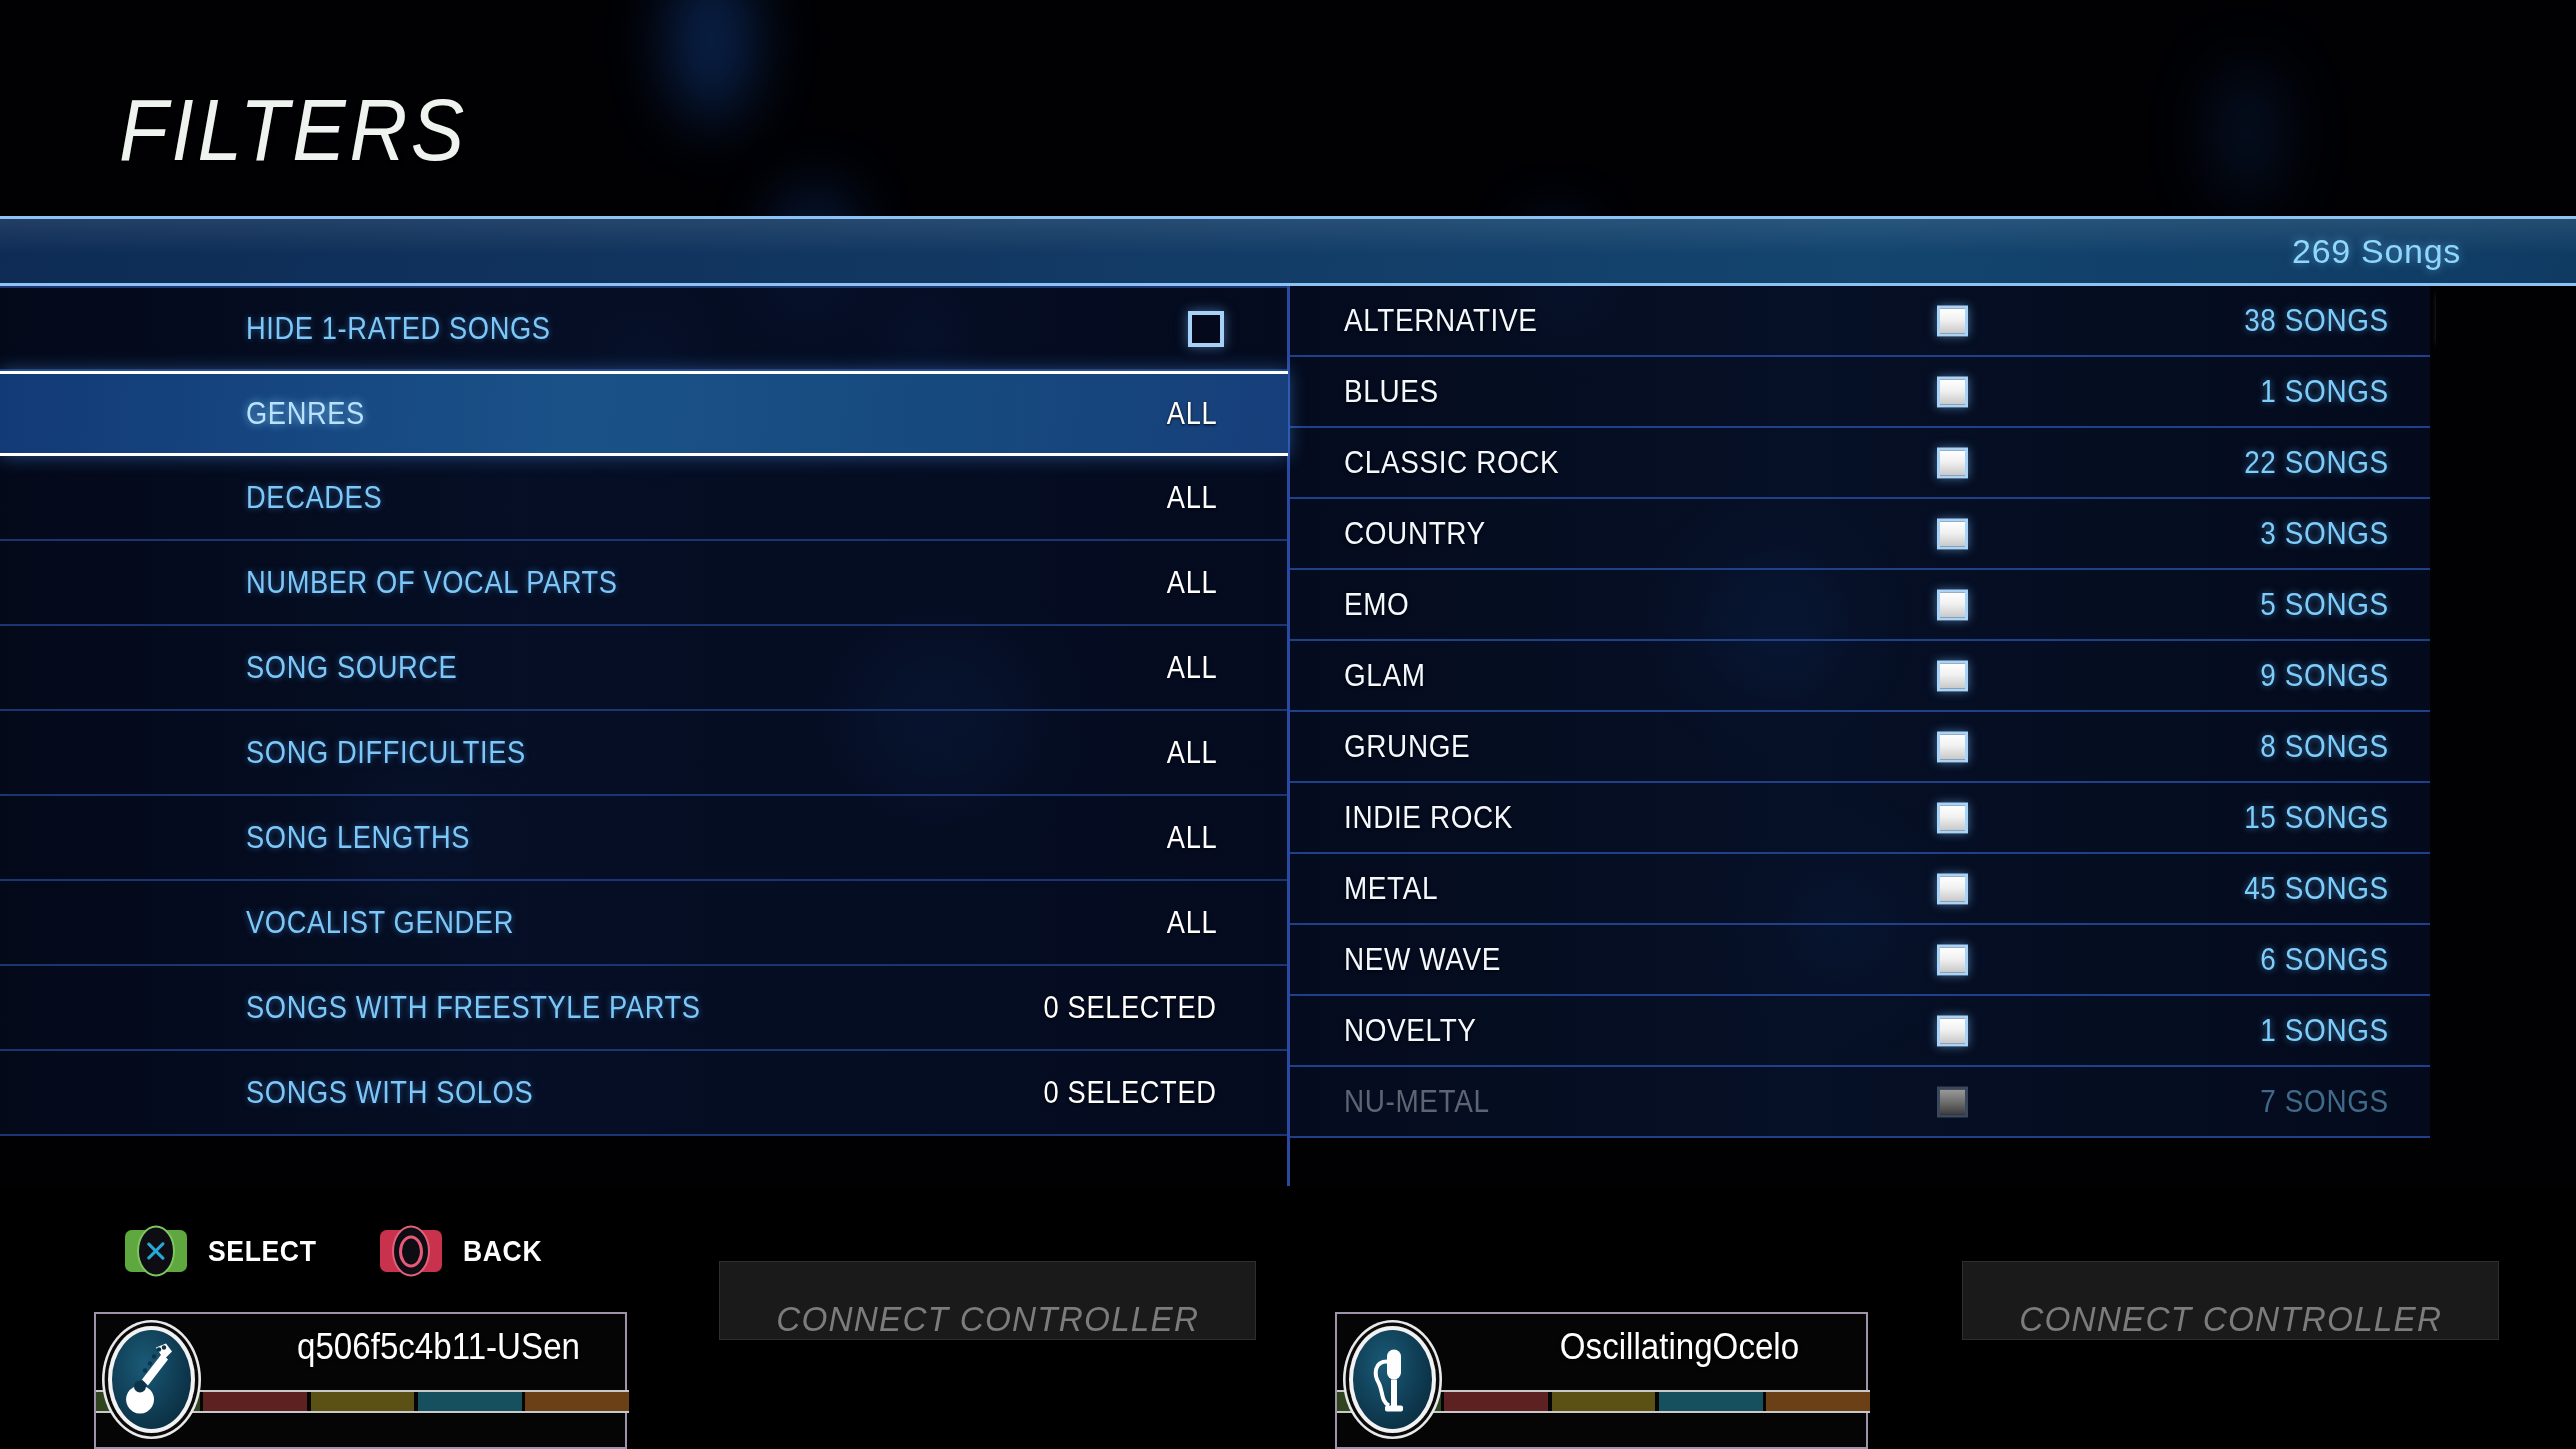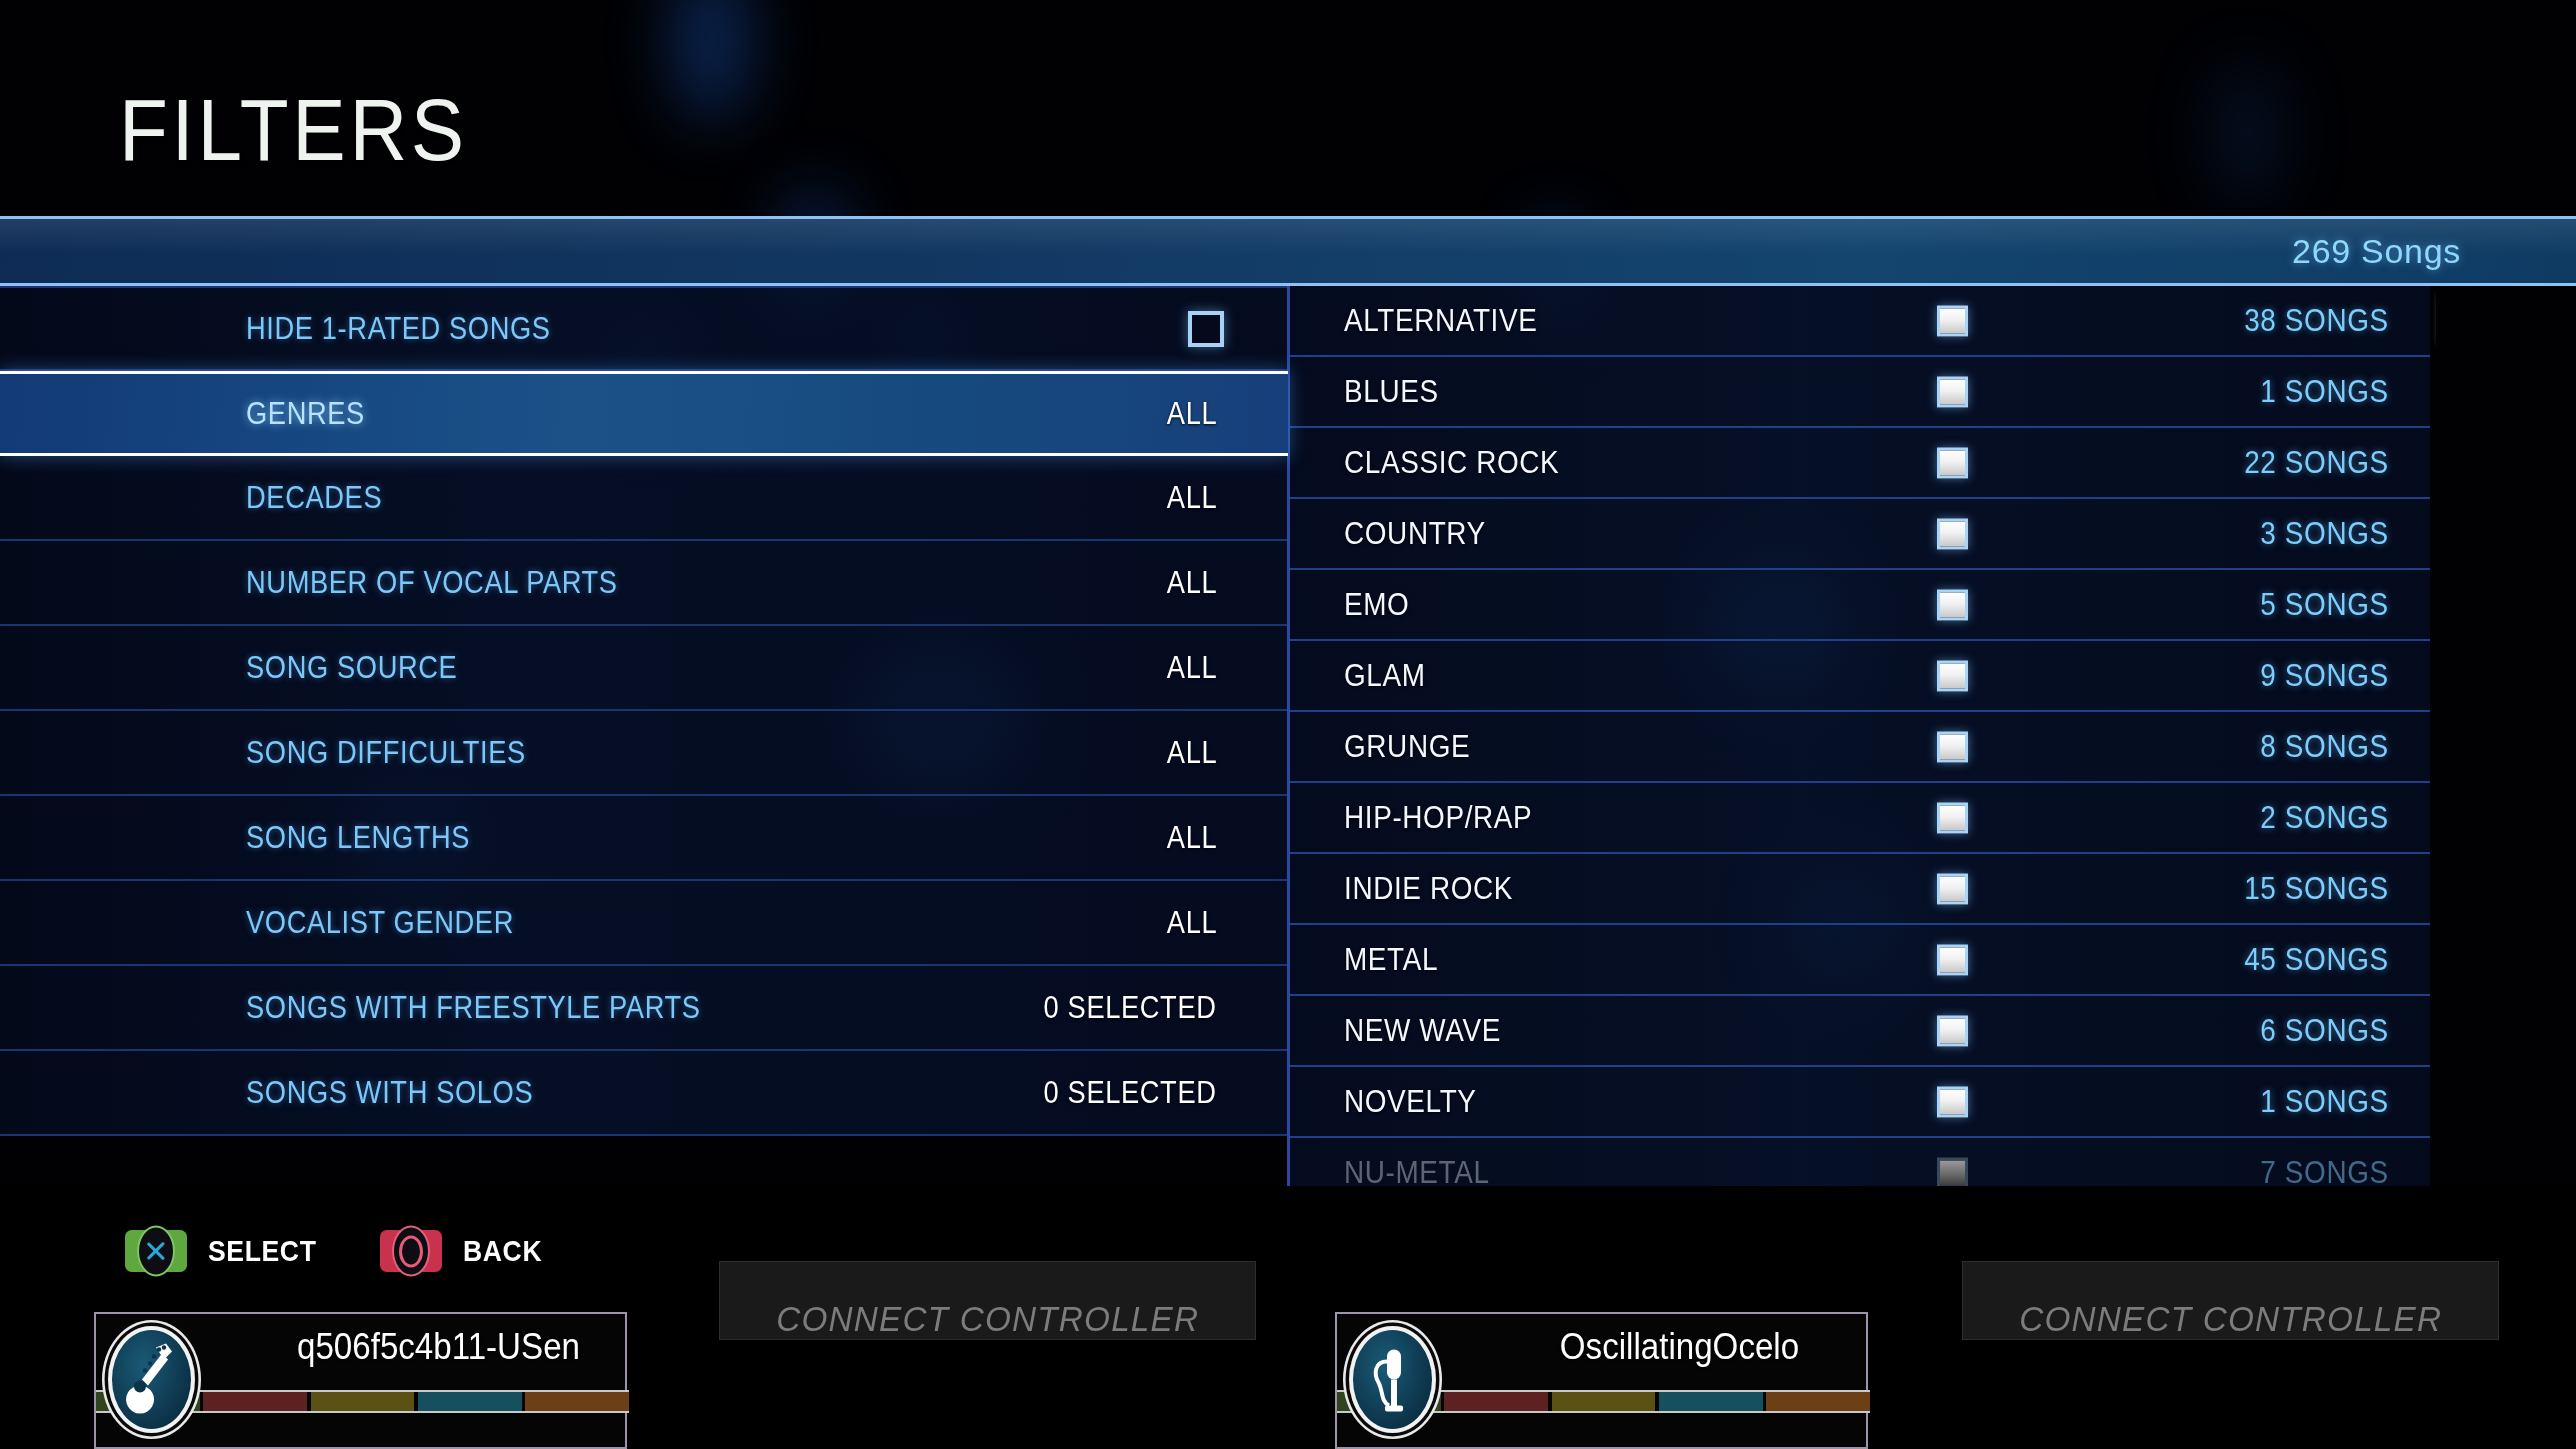--- a/index.html
+++ b/index.html
@@ -21,21 +21,21 @@
   .bg-layer { position:absolute; inset:0; overflow:hidden; }
   .orb {
     position:absolute;
     border-radius:50%;
     filter:blur(31px);
     opacity:.85;
   }
 
   
   #title-area {
-    position:absolute; left:0; top:0; width:2576px; height:221px;
+    position:absolute; left:0; top:0; width:2576px; height:221px;font-style:italic;
   }
   #page-title {
     position:absolute; left:119px; top:86px;
     font-size:87px;
     font-weight:400;
     letter-spacing:4px;
     color:#eef3ef;
     font-family:"Liberation Sans Narrow","Liberation Sans",sans-serif;
     transform:scaleX(.92);
     transform-origin:left top;
@@ -403,25 +403,20 @@
           </div>
           <div class="genre-row">
             <div class="genre-name">GLAM</div>
             <div class="genre-check"></div>
             <div class="genre-count">9 SONGS</div>
           </div>
           <div class="genre-row">
             <div class="genre-name">GRUNGE</div>
             <div class="genre-check"></div>
             <div class="genre-count">8 SONGS</div>
-          </div>
-          <div class="genre-row">
-            <div class="genre-name">HIP-HOP/RAP</div>
-            <div class="genre-check"></div>
-            <div class="genre-count">2 SONGS</div>
           </div>
           <div class="genre-row">
             <div class="genre-name">INDIE ROCK</div>
             <div class="genre-check"></div>
             <div class="genre-count">15 SONGS</div>
           </div>
           <div class="genre-row">
             <div class="genre-name">METAL</div>
             <div class="genre-check"></div>
             <div class="genre-count">45 SONGS</div>

